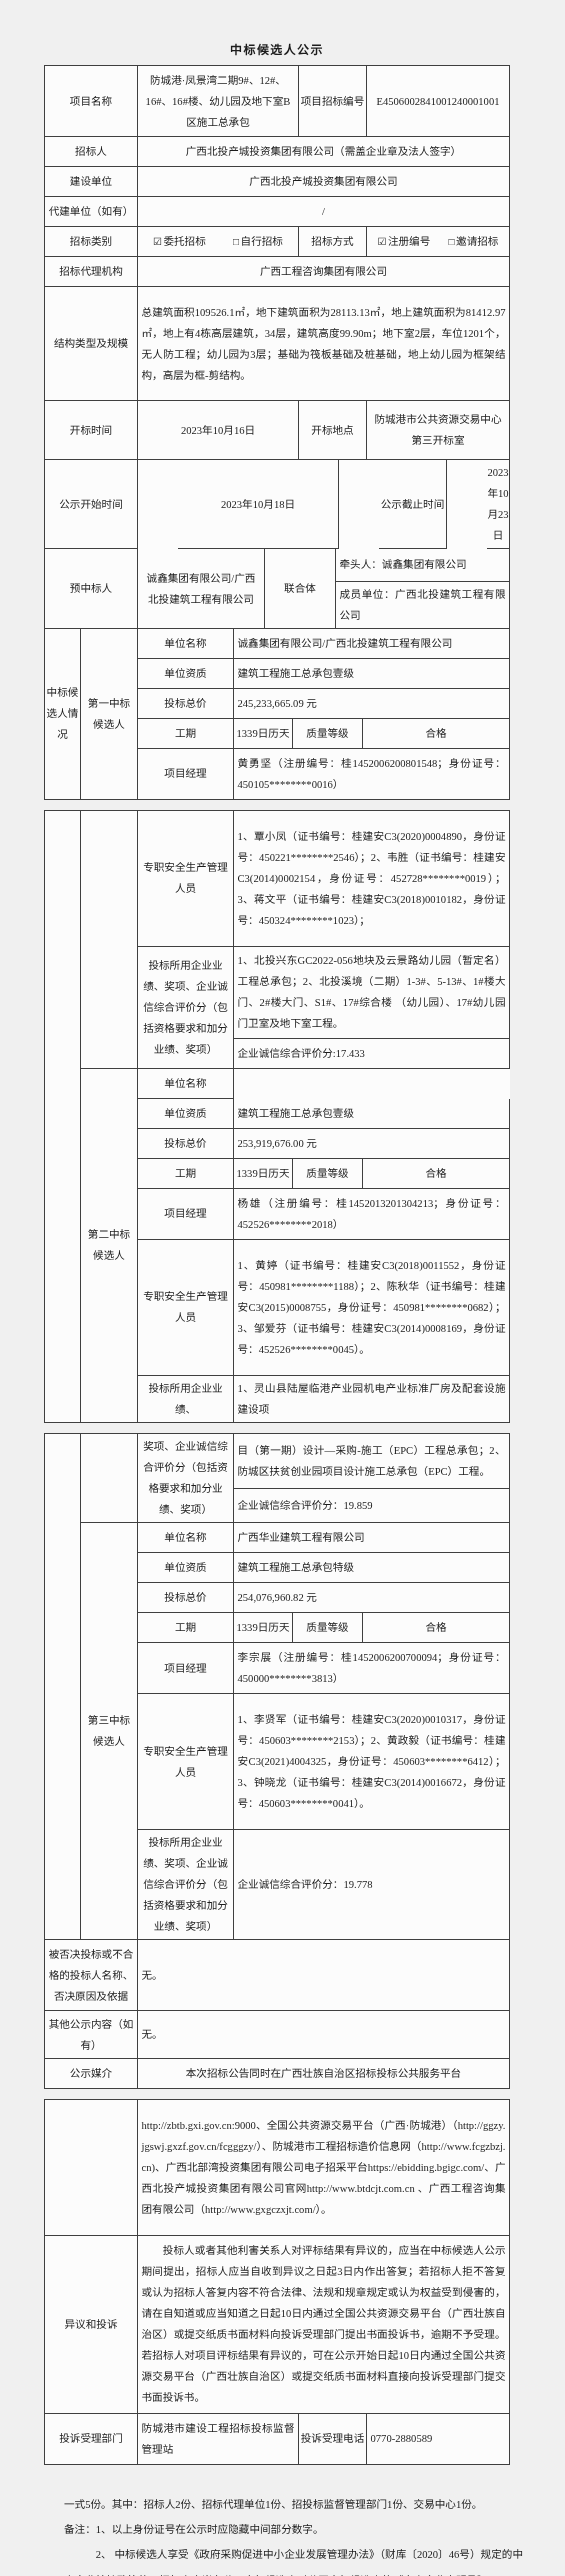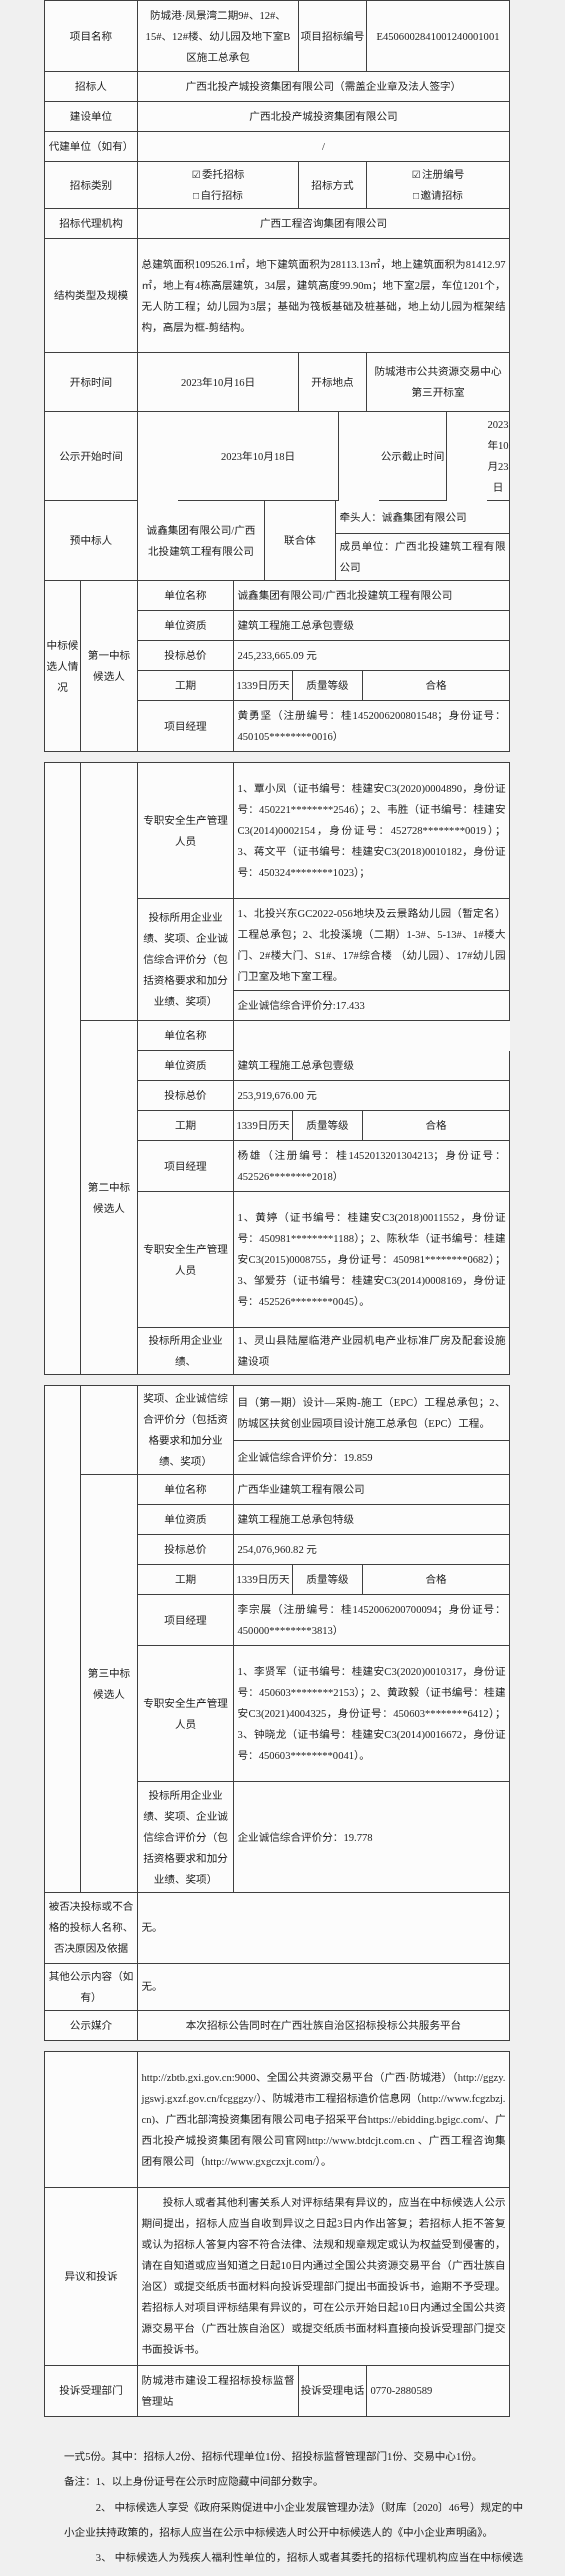--- a/index.html
+++ b/index.html
@@ -45,39 +45,40 @@
   .wG1{flex:0 0 59px;width:59px;padding:2.1px 1.4px;}
   .wG2{flex:0 0 70px;width:70px;padding:2.1px 1.4px;text-align:center;}
   .wP1{flex:0 0 127px;width:127px;}
   .wP2{flex:0 0 71px;width:71px;}
   
   .r42{min-height:30px;}  .r46{min-height:32.5px;gap:40px;}
   .r72{min-height:51px;}  .r84{min-height:59px;}  .r92{min-height:65px;}
   .r100{min-height:71px;}.r130{min-height:92px;justify-content:center;}
   .r162{min-height:114px;}.r192{min-height:136px;}
   .r252{min-height:178px;}
-  .opts{justify-content:space-around;padding:2.1px 1.4px;flex-direction:column;}
+  .opts{justify-content:space-around;padding:2.1px 1.4px;}
   .opt{white-space:nowrap;}
   .opt .mark{margin-right:1.4px;font-size:10px;}
   
   .footer{margin:27px 42px 0 64px;}
   .fline{font-size:10.6px;line-height:25.4px;text-align:justify;margin:0;}
   .fline.ind3{text-indent:3em;}
 </style>
 </head>
 <body>
 
 <div class="page">
 
+  <h1 class="title">中标候选人公示</h1>
 
   <div class="tbl">
 
     <div class="row r100">
       <div class="c wL">项目名称</div>
-      <div class="c wB">防城港·凤景湾二期9#、12#、15#、12#楼、幼儿园及地下室B区施工总承包</div>
+      <div class="c wB">防城港·凤景湾二期9#、12#、16#、16#楼、幼儿园及地下室B区施工总承包</div>
       <div class="c wC">项目招标编号</div>
       <div class="c grow">E4506002841001240001001</div>
     </div>
 
     <div class="row r42">
       <div class="c wL">招标人</div>
       <div class="c grow">广西北投产城投资集团有限公司（需盖企业章及法人签字）</div>
     </div>
 
     <div class="row r42">

